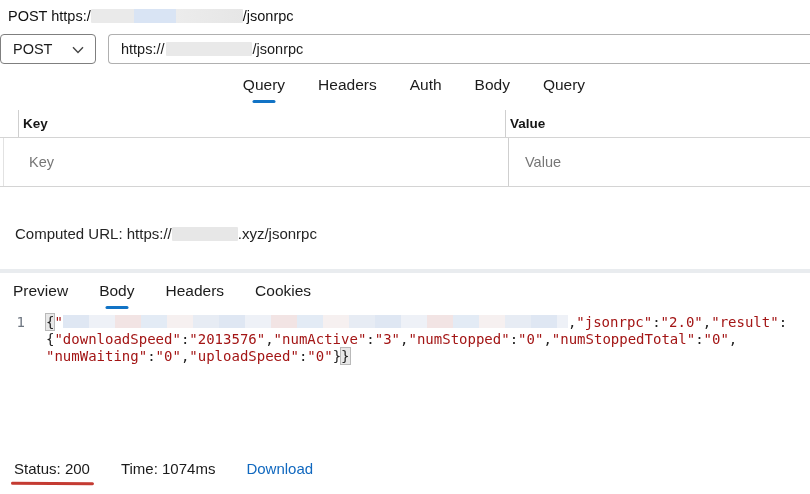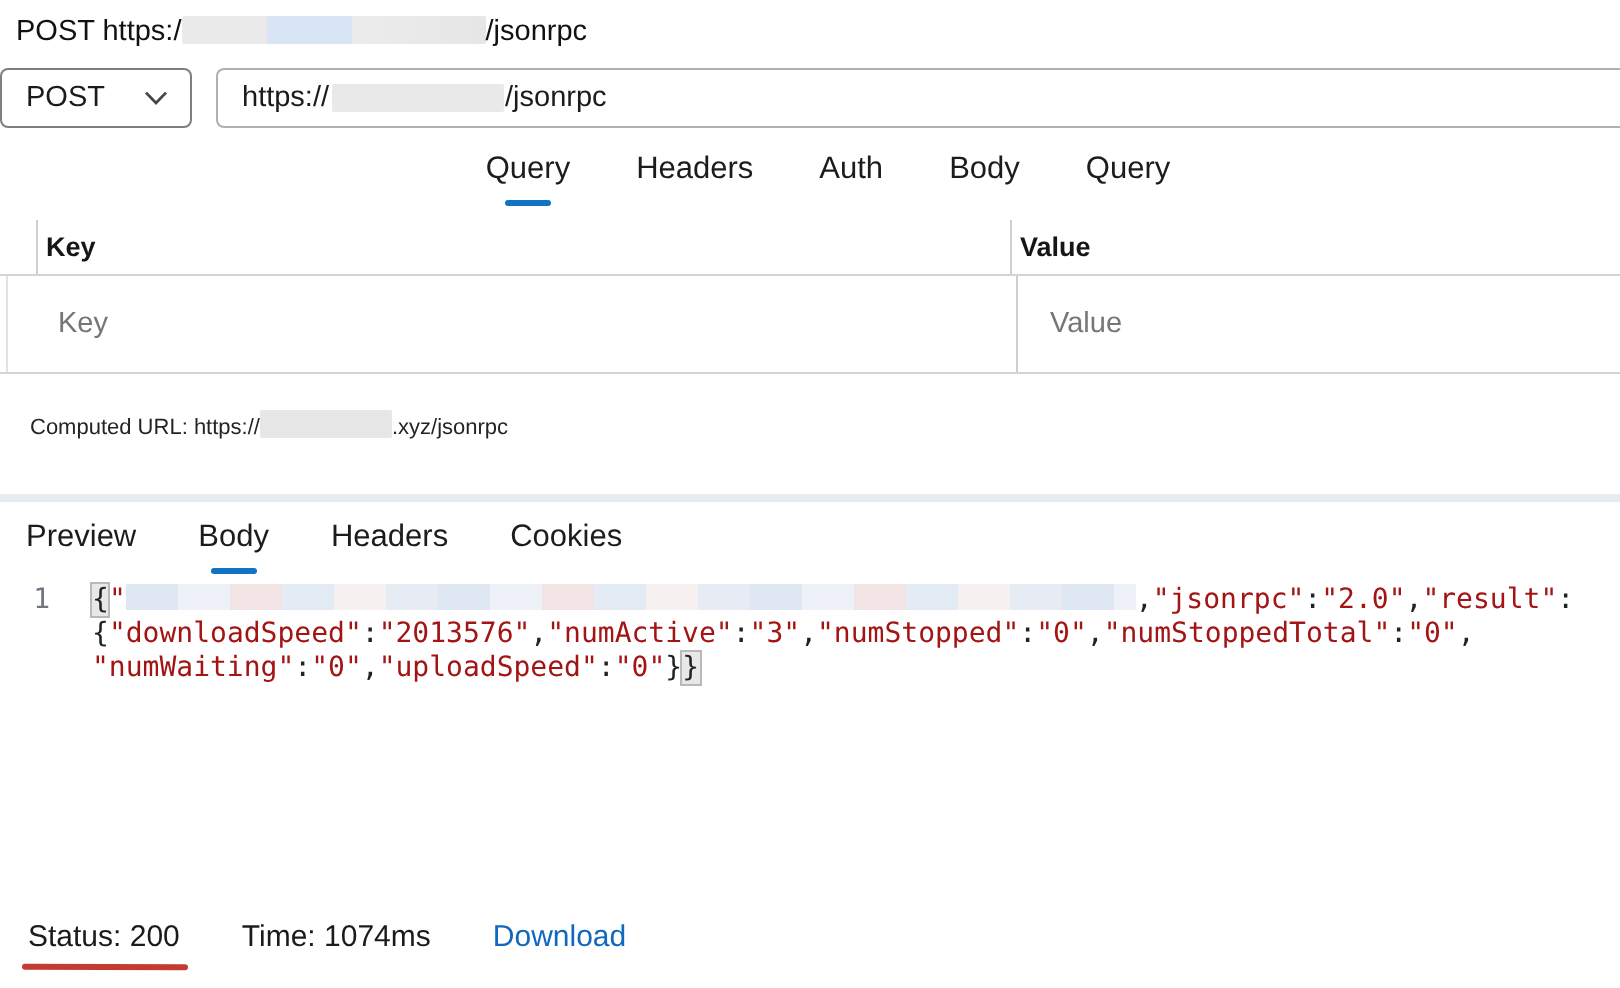--- a/index.html
+++ b/index.html
@@ -53,21 +53,21 @@
   .pt-cell-value { flex:1; box-sizing:border-box; border-left:1px solid #cfcfcf; display:flex; align-items:center; }
   .param-input {
     border:none; outline:none; width:90%; font-family:"Liberation Sans",sans-serif;
     font-size:14.5px; color:#1b1b1b; background:transparent;
   }
   .pt-cell-key .param-input { padding-left:25px; }
   .pt-cell-value .param-input { padding-left:16px; }
   .param-input::placeholder { color:#767676; opacity:1; }
 
   
-  .computed-line { margin:18px 0 0 15px; font-size:11px; color:#242424; white-space:nowrap; }
+  .computed-line { margin:38px 0 0 15px; font-size:15px; color:#242424; white-space:nowrap; }
   .redact-computed { width:66px; background:#e7e7e7; }
 
   
   .divider { margin-top:27px; height:4px; background:#e9ecef; }
 
   
   .code-area {
     display:flex; margin-top:5px;
     font-family:"DejaVu Sans Mono", monospace; font-size:14px; line-height:17px;
   }

